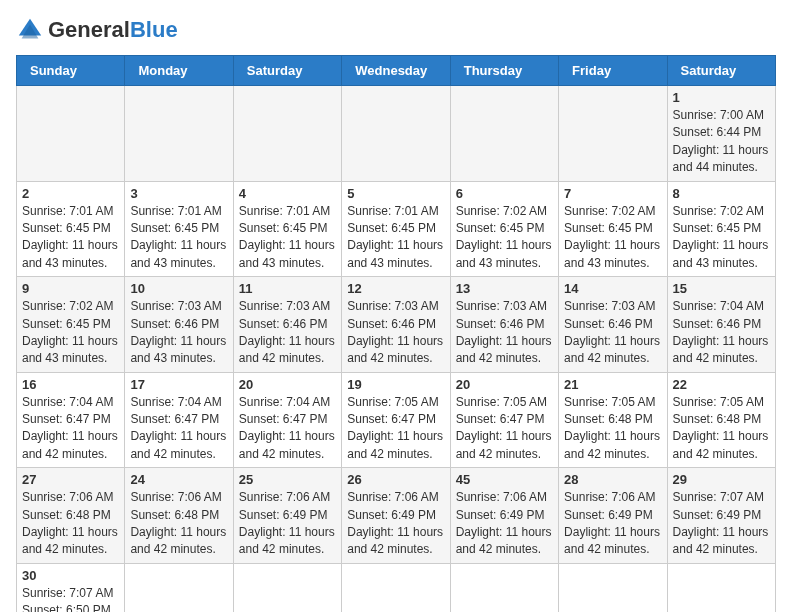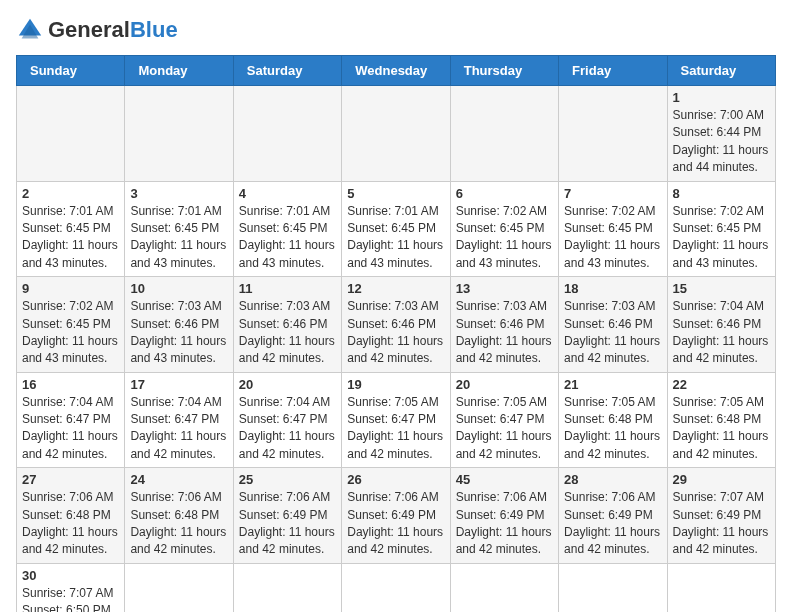--- a/index.html
+++ b/index.html
@@ -217,21 +217,21 @@
 and 42 minutes.</div>
         </td>
         <td>
           <span class="day-number">13</span>
           <div class="day-info" style="white-space: pre-line;">Sunrise: 7:03 AM
 Sunset: 6:46 PM
 Daylight: 11 hours
 and 42 minutes.</div>
         </td>
         <td>
-          <span class="day-number">18</span>
+          <span class="day-number">14</span>
           <div class="day-info" style="white-space: pre-line;">Sunrise: 7:03 AM
 Sunset: 6:46 PM
 Daylight: 11 hours
 and 42 minutes.</div>
         </td>
         <td>
           <span class="day-number">15</span>
           <div class="day-info" style="white-space: pre-line;">Sunrise: 7:04 AM
 Sunset: 6:46 PM
 Daylight: 11 hours

